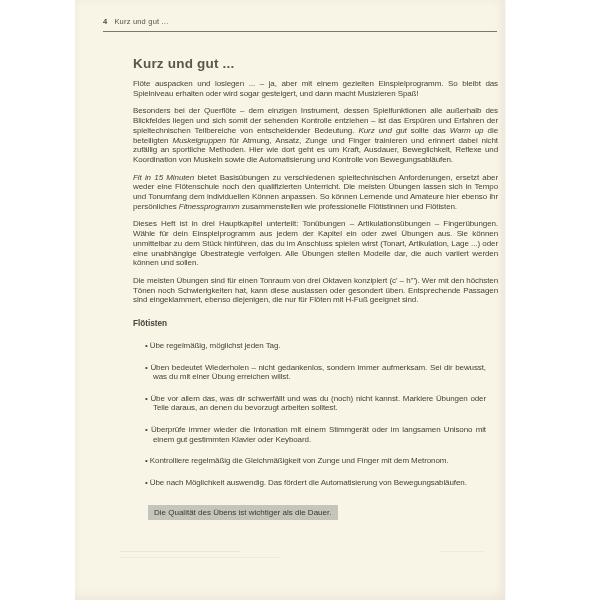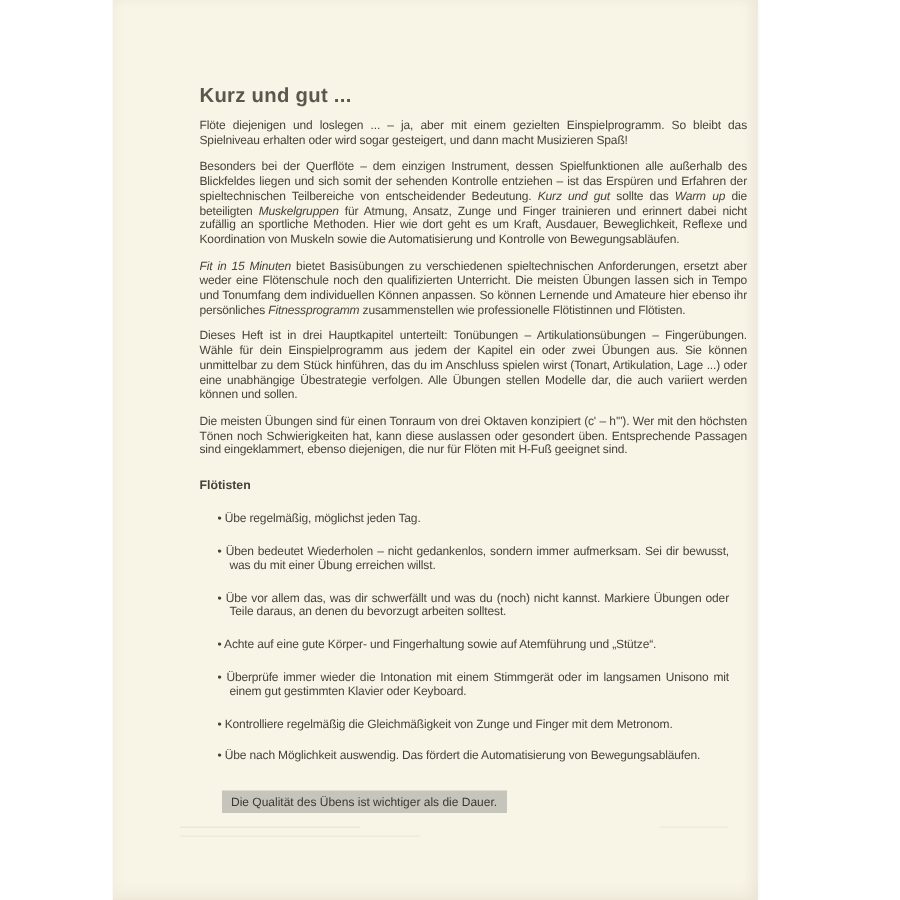--- a/index.html
+++ b/index.html
@@ -60,39 +60,41 @@
   .edge-line{position:absolute;background:#ece6d2;height:1px;}
   .edge-line.l1{left:45px;top:551px;width:120px;}
   .edge-line.l2{left:45px;top:557px;width:160px;background:#efe9d6;}
   .edge-line.l3{left:365px;top:551px;width:45px;background:#f0ead8;}
 </style>
 </head>
 <body>
 
 <div class="page">
 
+  <div class="running-header">
+    <span class="pagenum">4</span><span>Kurz und gut ...</span>
+  </div>
 
   <div class="content">
     <h1 class="doc-title">Kurz und gut ...</h1>
 
     <div>
-        <p class="para"><span>Flöte diejenigen und loslegen ... – ja, aber mit einem gezielten Einspielprogramm. So bleibt das Spielniveau erhalten oder wird sogar gesteigert, und dann macht Musizieren Spaß!</span></p>
+        <p class="para"><span>Flöte auspacken und loslegen ... – ja, aber mit einem gezielten Einspielprogramm. So bleibt das Spielniveau erhalten oder wird sogar gesteigert, und dann macht Musizieren Spaß!</span></p>
         <p class="para"><span>Besonders bei der Querflöte – dem einzigen Instrument, dessen Spielfunktionen alle außerhalb des Blickfeldes liegen und sich somit der sehenden Kontrolle entziehen – ist das Erspüren und Erfahren der spieltechnischen Teilbereiche von entscheidender Bedeutung. </span><i>Kurz und gut</i><span> sollte das </span><i>Warm up</i><span> die beteiligten </span><i>Muskelgruppen</i><span> für Atmung, Ansatz, Zunge und Finger trainieren und erinnert dabei nicht zufällig an sportliche Methoden. Hier wie dort geht es um Kraft, Ausdauer, Beweglichkeit, Reflexe und Koordination von Muskeln sowie die Automatisierung und Kontrolle von Bewegungsabläufen.</span></p>
         <p class="para"><i>Fit in 15 Minuten</i><span> bietet Basisübungen zu verschiedenen spieltechnischen Anforderungen, ersetzt aber weder eine Flötenschule noch den qualifizierten Unterricht. Die meisten Übungen lassen sich in Tempo und Tonumfang dem individuellen Können anpassen. So können Lernende und Amateure hier ebenso ihr persönliches </span><i>Fitnessprogramm</i><span> zusammenstellen wie professionelle Flötistinnen und Flötisten.</span></p>
         <p class="para"><span>Dieses Heft ist in drei Hauptkapitel unterteilt: Tonübungen – Artikulationsübungen – Fingerübungen. Wähle für dein Einspielprogramm aus jedem der Kapitel ein oder zwei Übungen aus. Sie können unmittelbar zu dem Stück hinführen, das du im Anschluss spielen wirst (Tonart, Artikulation, Lage ...) oder eine unabhängige Übestrategie verfolgen. Alle Übungen stellen Modelle dar, die auch variiert werden können und sollen.</span></p>
         <p class="para"><span>Die meisten Übungen sind für einen Tonraum von drei Oktaven konzipiert (c' – h'''). Wer mit den höchsten Tönen noch Schwierigkeiten hat, kann diese auslassen oder gesondert üben. Entsprechende Passagen sind eingeklammert, ebenso diejenigen, die nur für Flöten mit H-Fuß geeignet sind.</span></p>
       </div>
 
     <div class="tips-heading">Flötisten</div>
 
     <ul class="tips-list">
         <li><span>• </span>Übe regelmäßig, möglichst jeden Tag.</li>
         <li><span>• </span>Üben bedeutet Wiederholen – nicht gedankenlos, sondern immer aufmerksam. Sei dir bewusst, was du mit einer Übung erreichen willst.</li>
         <li><span>• </span>Übe vor allem das, was dir schwerfällt und was du (noch) nicht kannst. Markiere Übungen oder Teile daraus, an denen du bevorzugt arbeiten solltest.</li>
-        <li><span>• </span>Achte auf eine gute Körper- und Fingerhaltung sowie auf Atemführung und „Stütze“.</li>
         <li><span>• </span>Überprüfe immer wieder die Intonation mit einem Stimmgerät oder im langsamen Unisono mit einem gut gestimmten Klavier oder Keyboard.</li>
         <li><span>• </span>Kontrolliere regelmäßig die Gleichmäßigkeit von Zunge und Finger mit dem Metronom.</li>
         <li><span>• </span>Übe nach Möglichkeit auswendig. Das fördert die Automatisierung von Bewegungsabläufen.</li>
       </ul>
 
     <div class="highlight-box">Die Qualität des Übens ist wichtiger als die Dauer.</div>
   </div>
 
   <div class="edge-line l1"></div>
   <div class="edge-line l2"></div>

